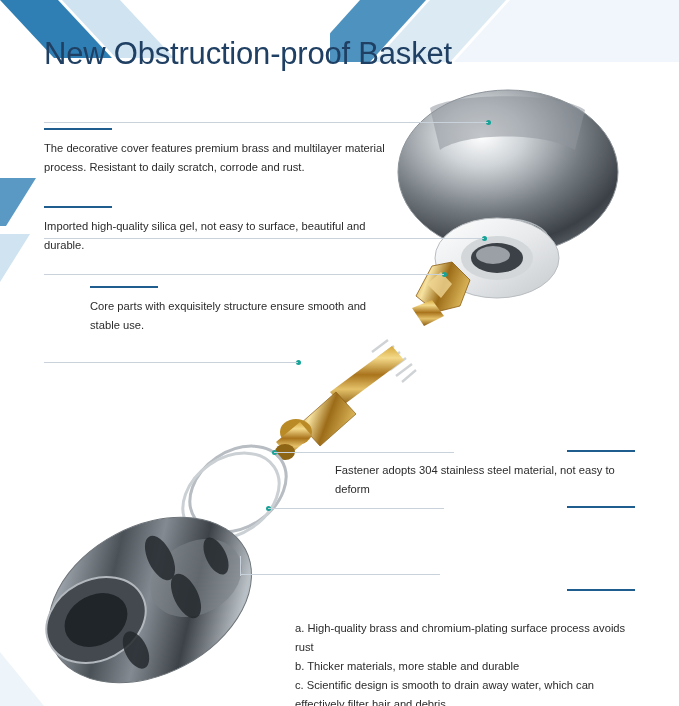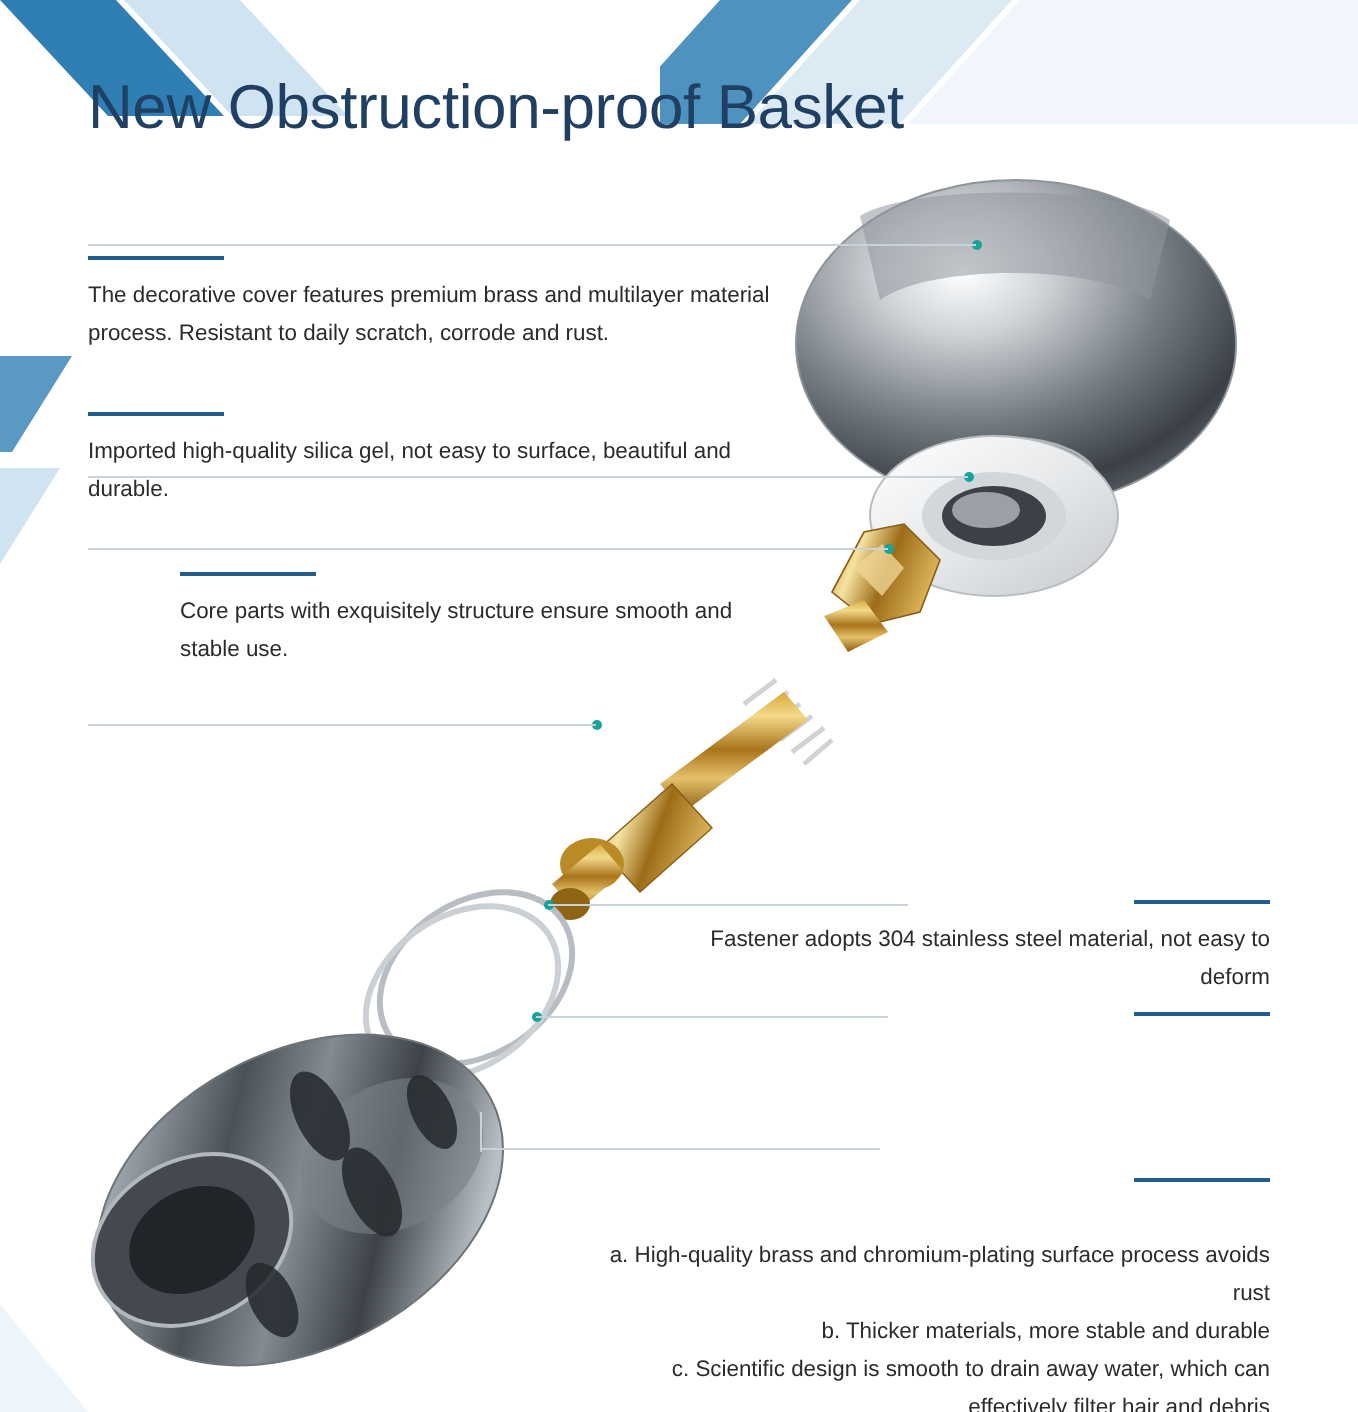--- a/index.html
+++ b/index.html
@@ -52,21 +52,20 @@
     background: #1f5d8f;
     margin-bottom: 9px;
   }
   .callout.right .rule {
     margin-left: auto;
   }
   .callout p {
     margin: 0;
   }
   .callout.right {
-    text-align: right;
   }
 
   
   .leader {
     position: absolute;
     background: #c9d2da;
     height: 1px;
   }
   .vleader {
     position: absolute;

